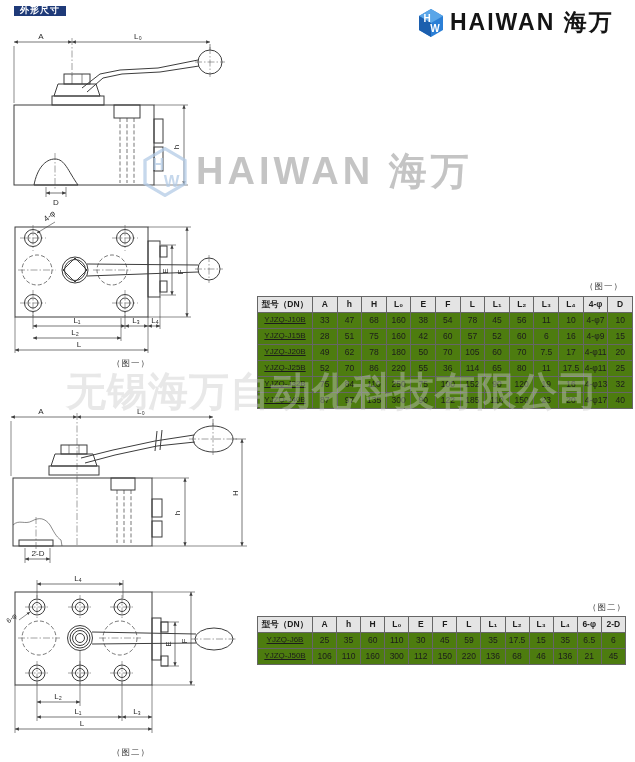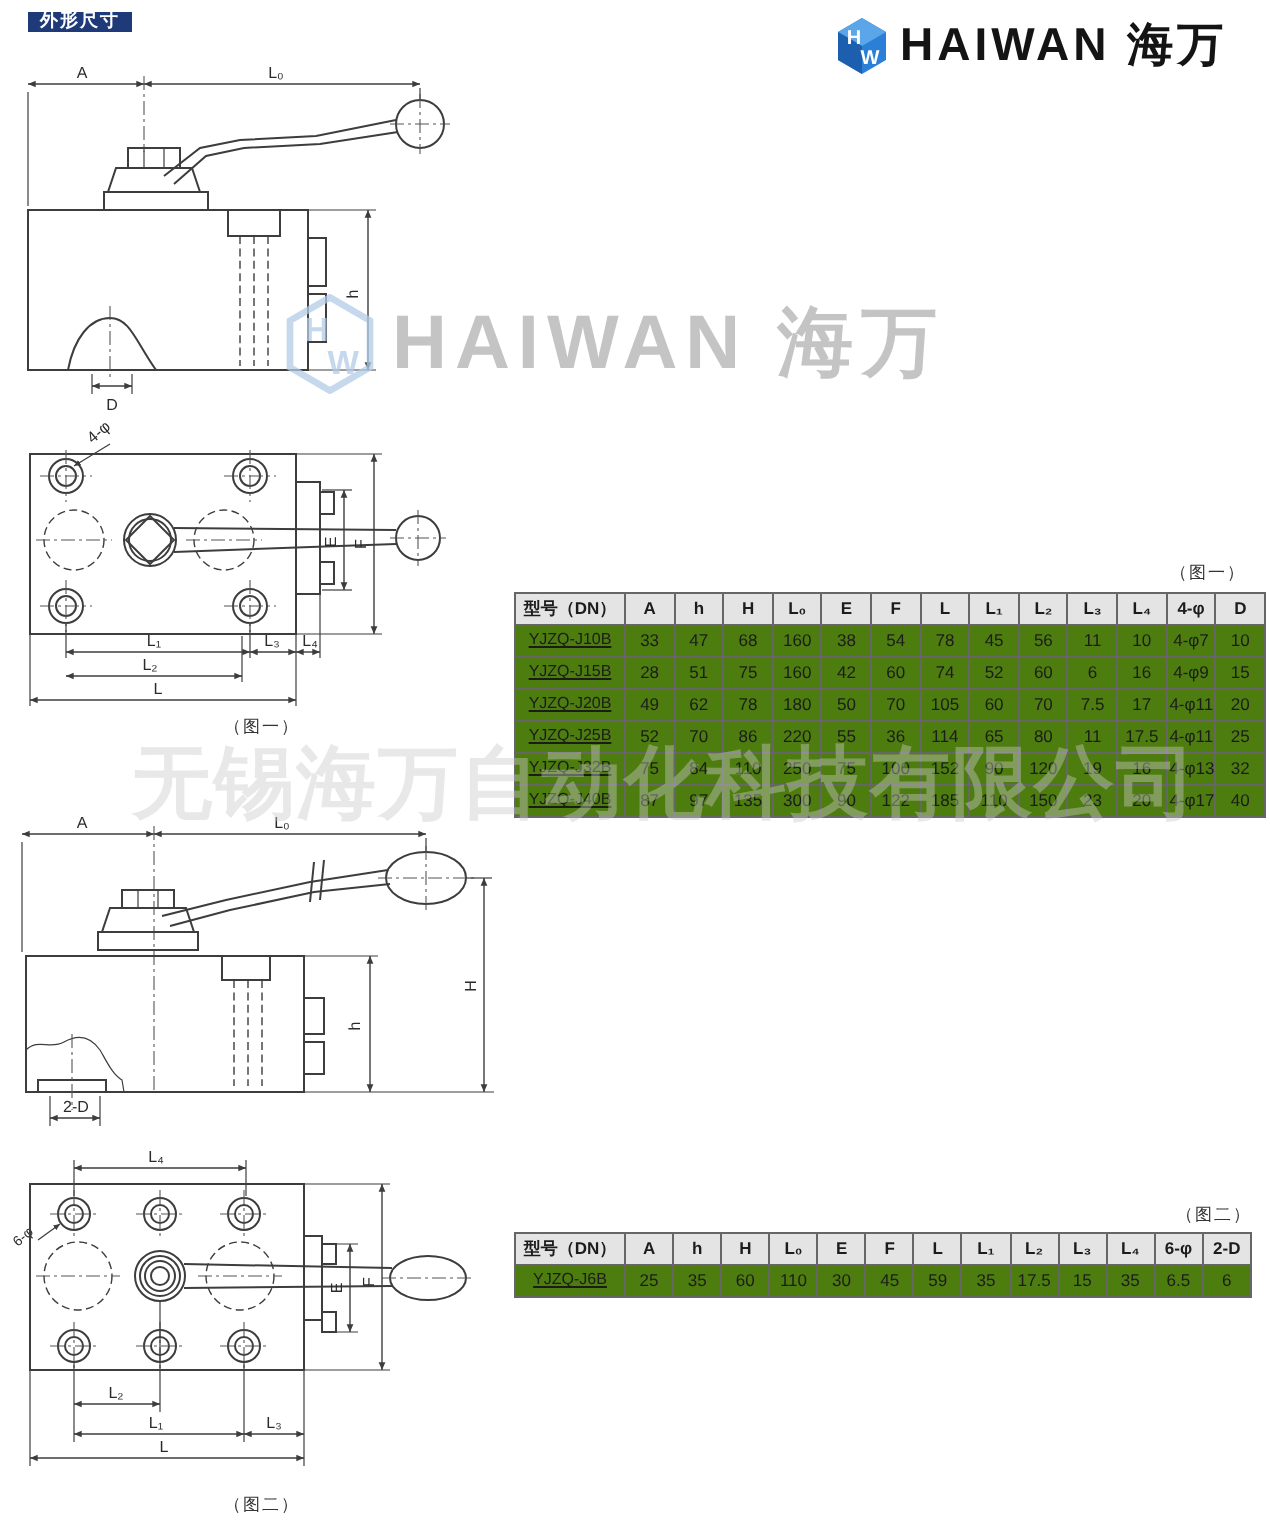--- a/index.html
+++ b/index.html
@@ -411,21 +411,21 @@
           <td>10</td>
         </tr>
         <tr>
           <td class="model">YJZQ-J15B</td>
           <td>28</td>
           <td>51</td>
           <td>75</td>
           <td>160</td>
           <td>42</td>
           <td>60</td>
-          <td>74</td>
+          <td>57</td>
           <td>52</td>
           <td>60</td>
           <td>6</td>
           <td>16</td>
           <td>4-φ9</td>
           <td>15</td>
         </tr>
         <tr>
           <td class="model">YJZQ-J20B</td>
           <td>49</td>
@@ -525,16 +525,32 @@
           <td>30</td>
           <td>45</td>
           <td>59</td>
           <td>35</td>
           <td>17.5</td>
           <td>15</td>
           <td>35</td>
           <td>6.5</td>
           <td>6</td>
         </tr>
+        <tr>
+          <td class="model">YJZQ-J50B</td>
+          <td>106</td>
+          <td>110</td>
+          <td>160</td>
+          <td>300</td>
+          <td>112</td>
+          <td>150</td>
+          <td>220</td>
+          <td>136</td>
+          <td>68</td>
+          <td>46</td>
+          <td>136</td>
+          <td>21</td>
+          <td>45</td>
+        </tr>
       </tbody>
   </table>
 
 </div>
 
 </body></html>

